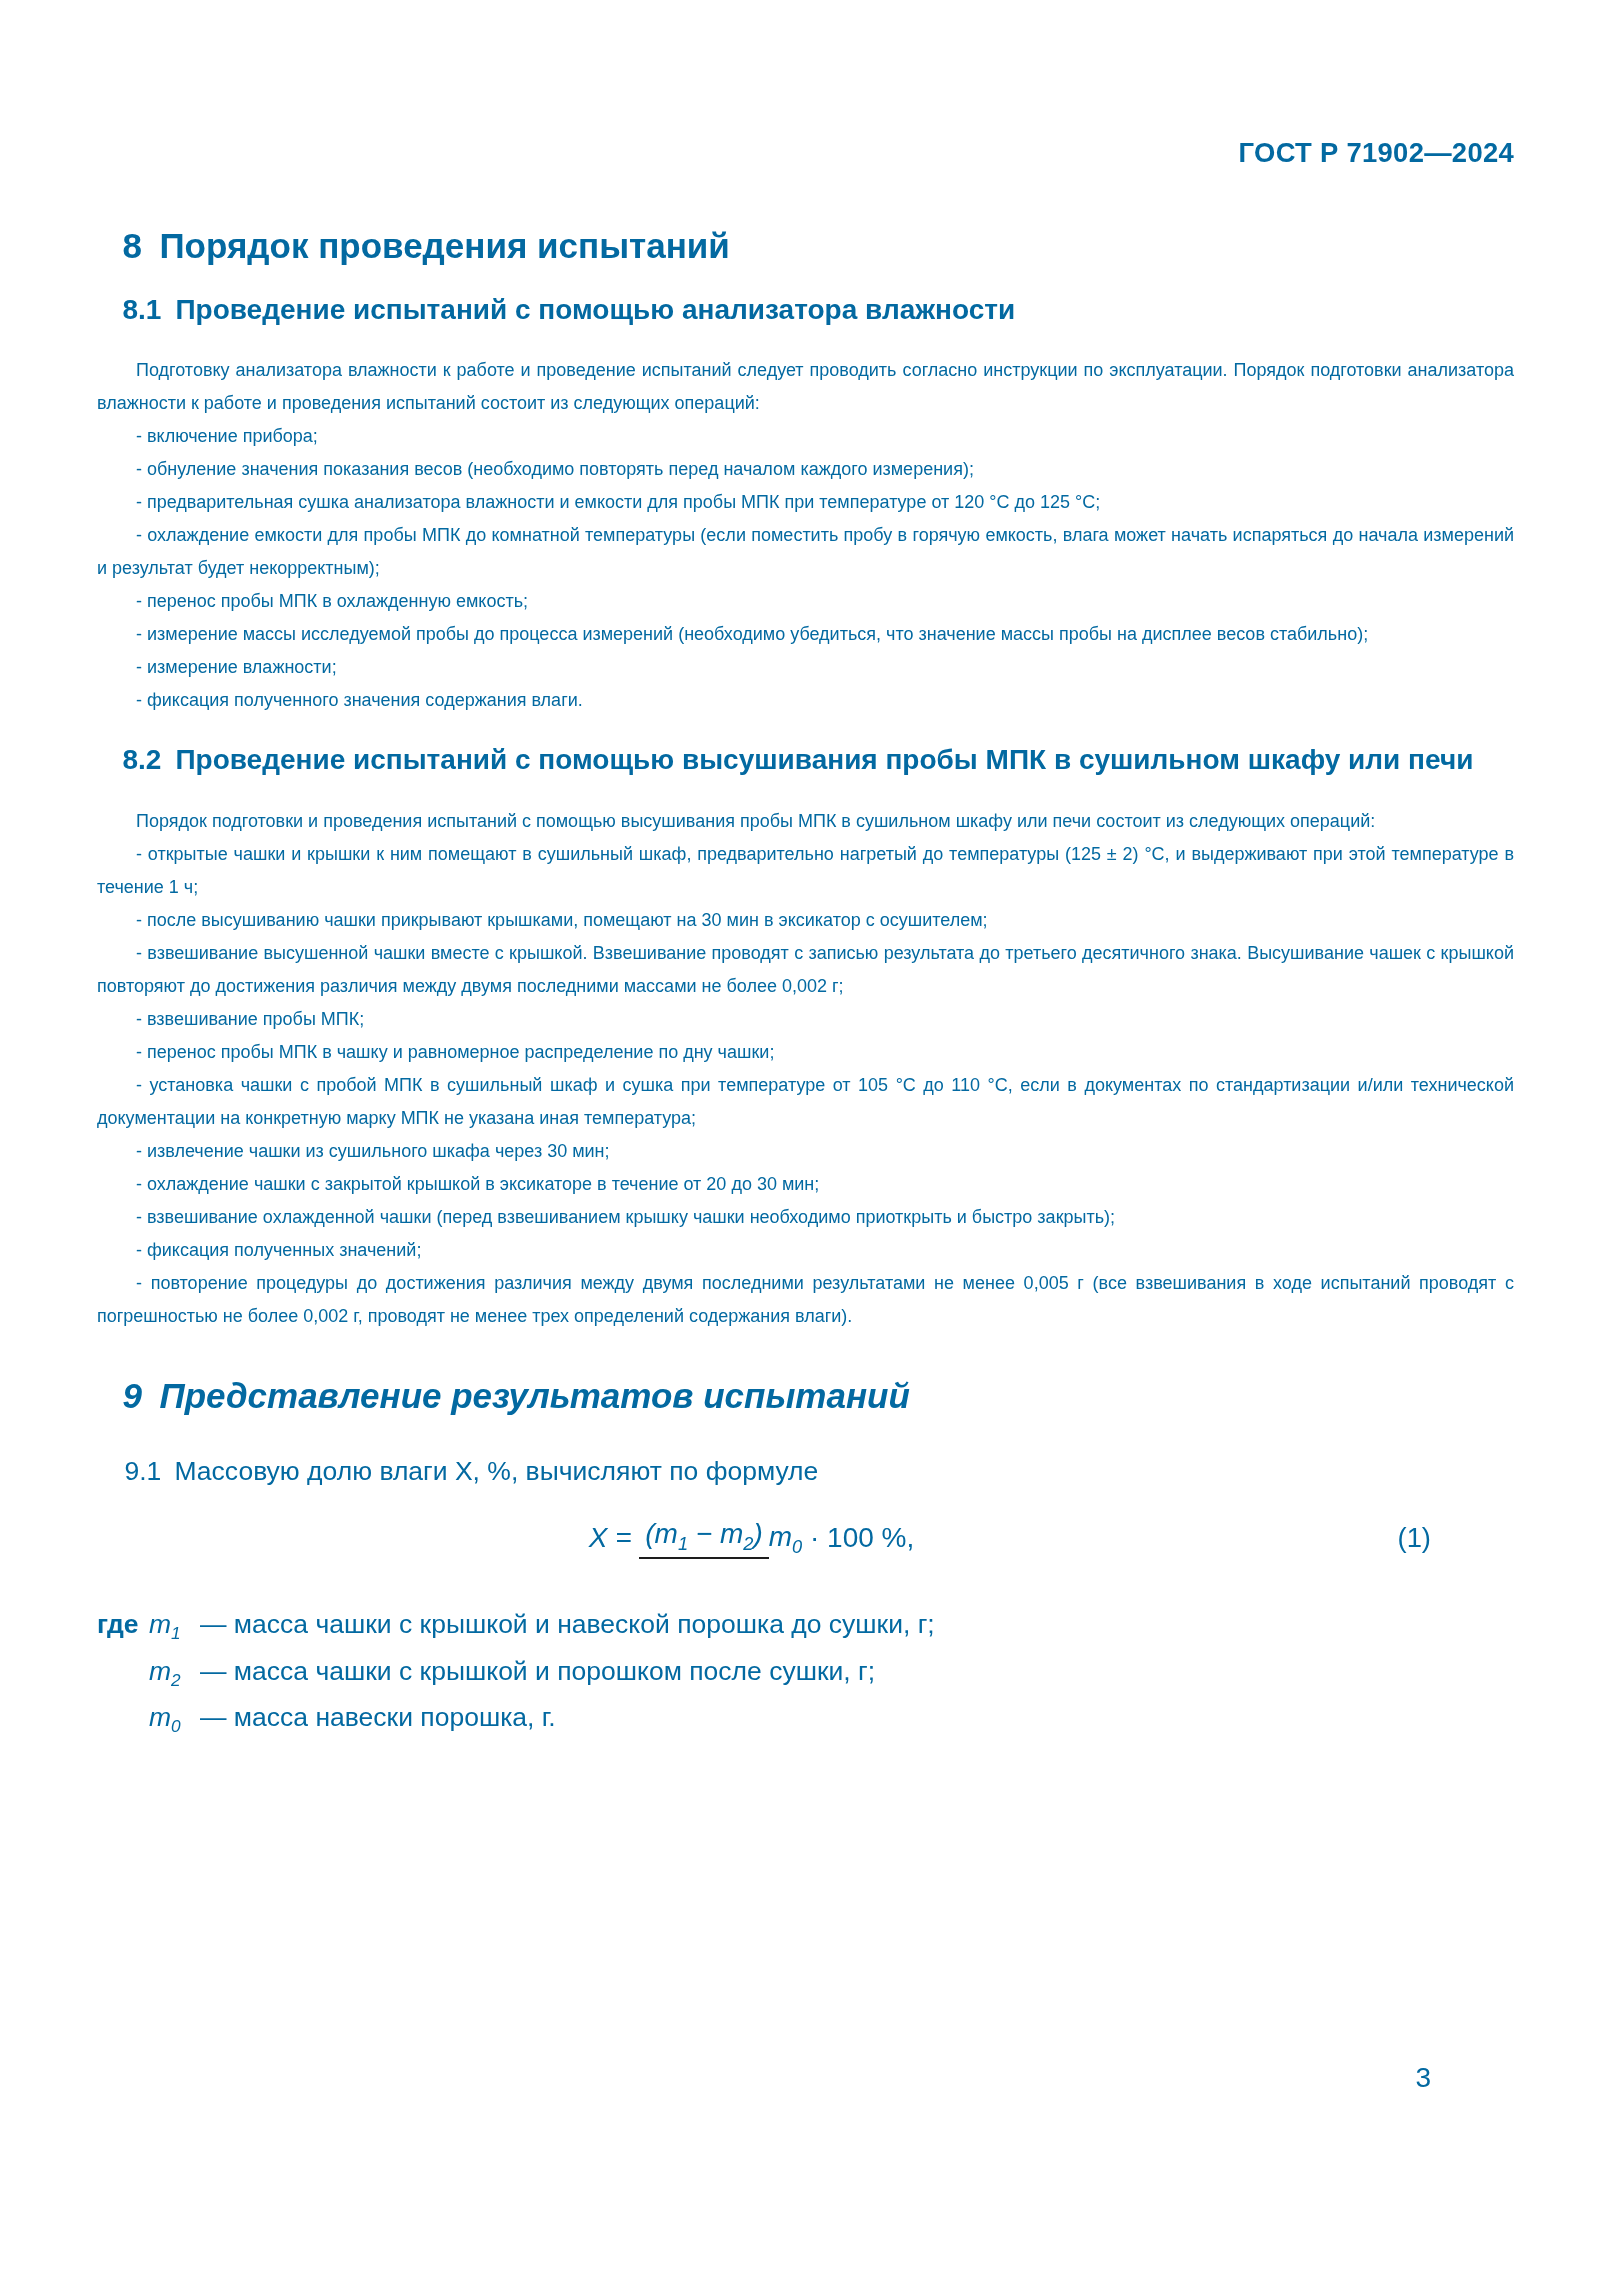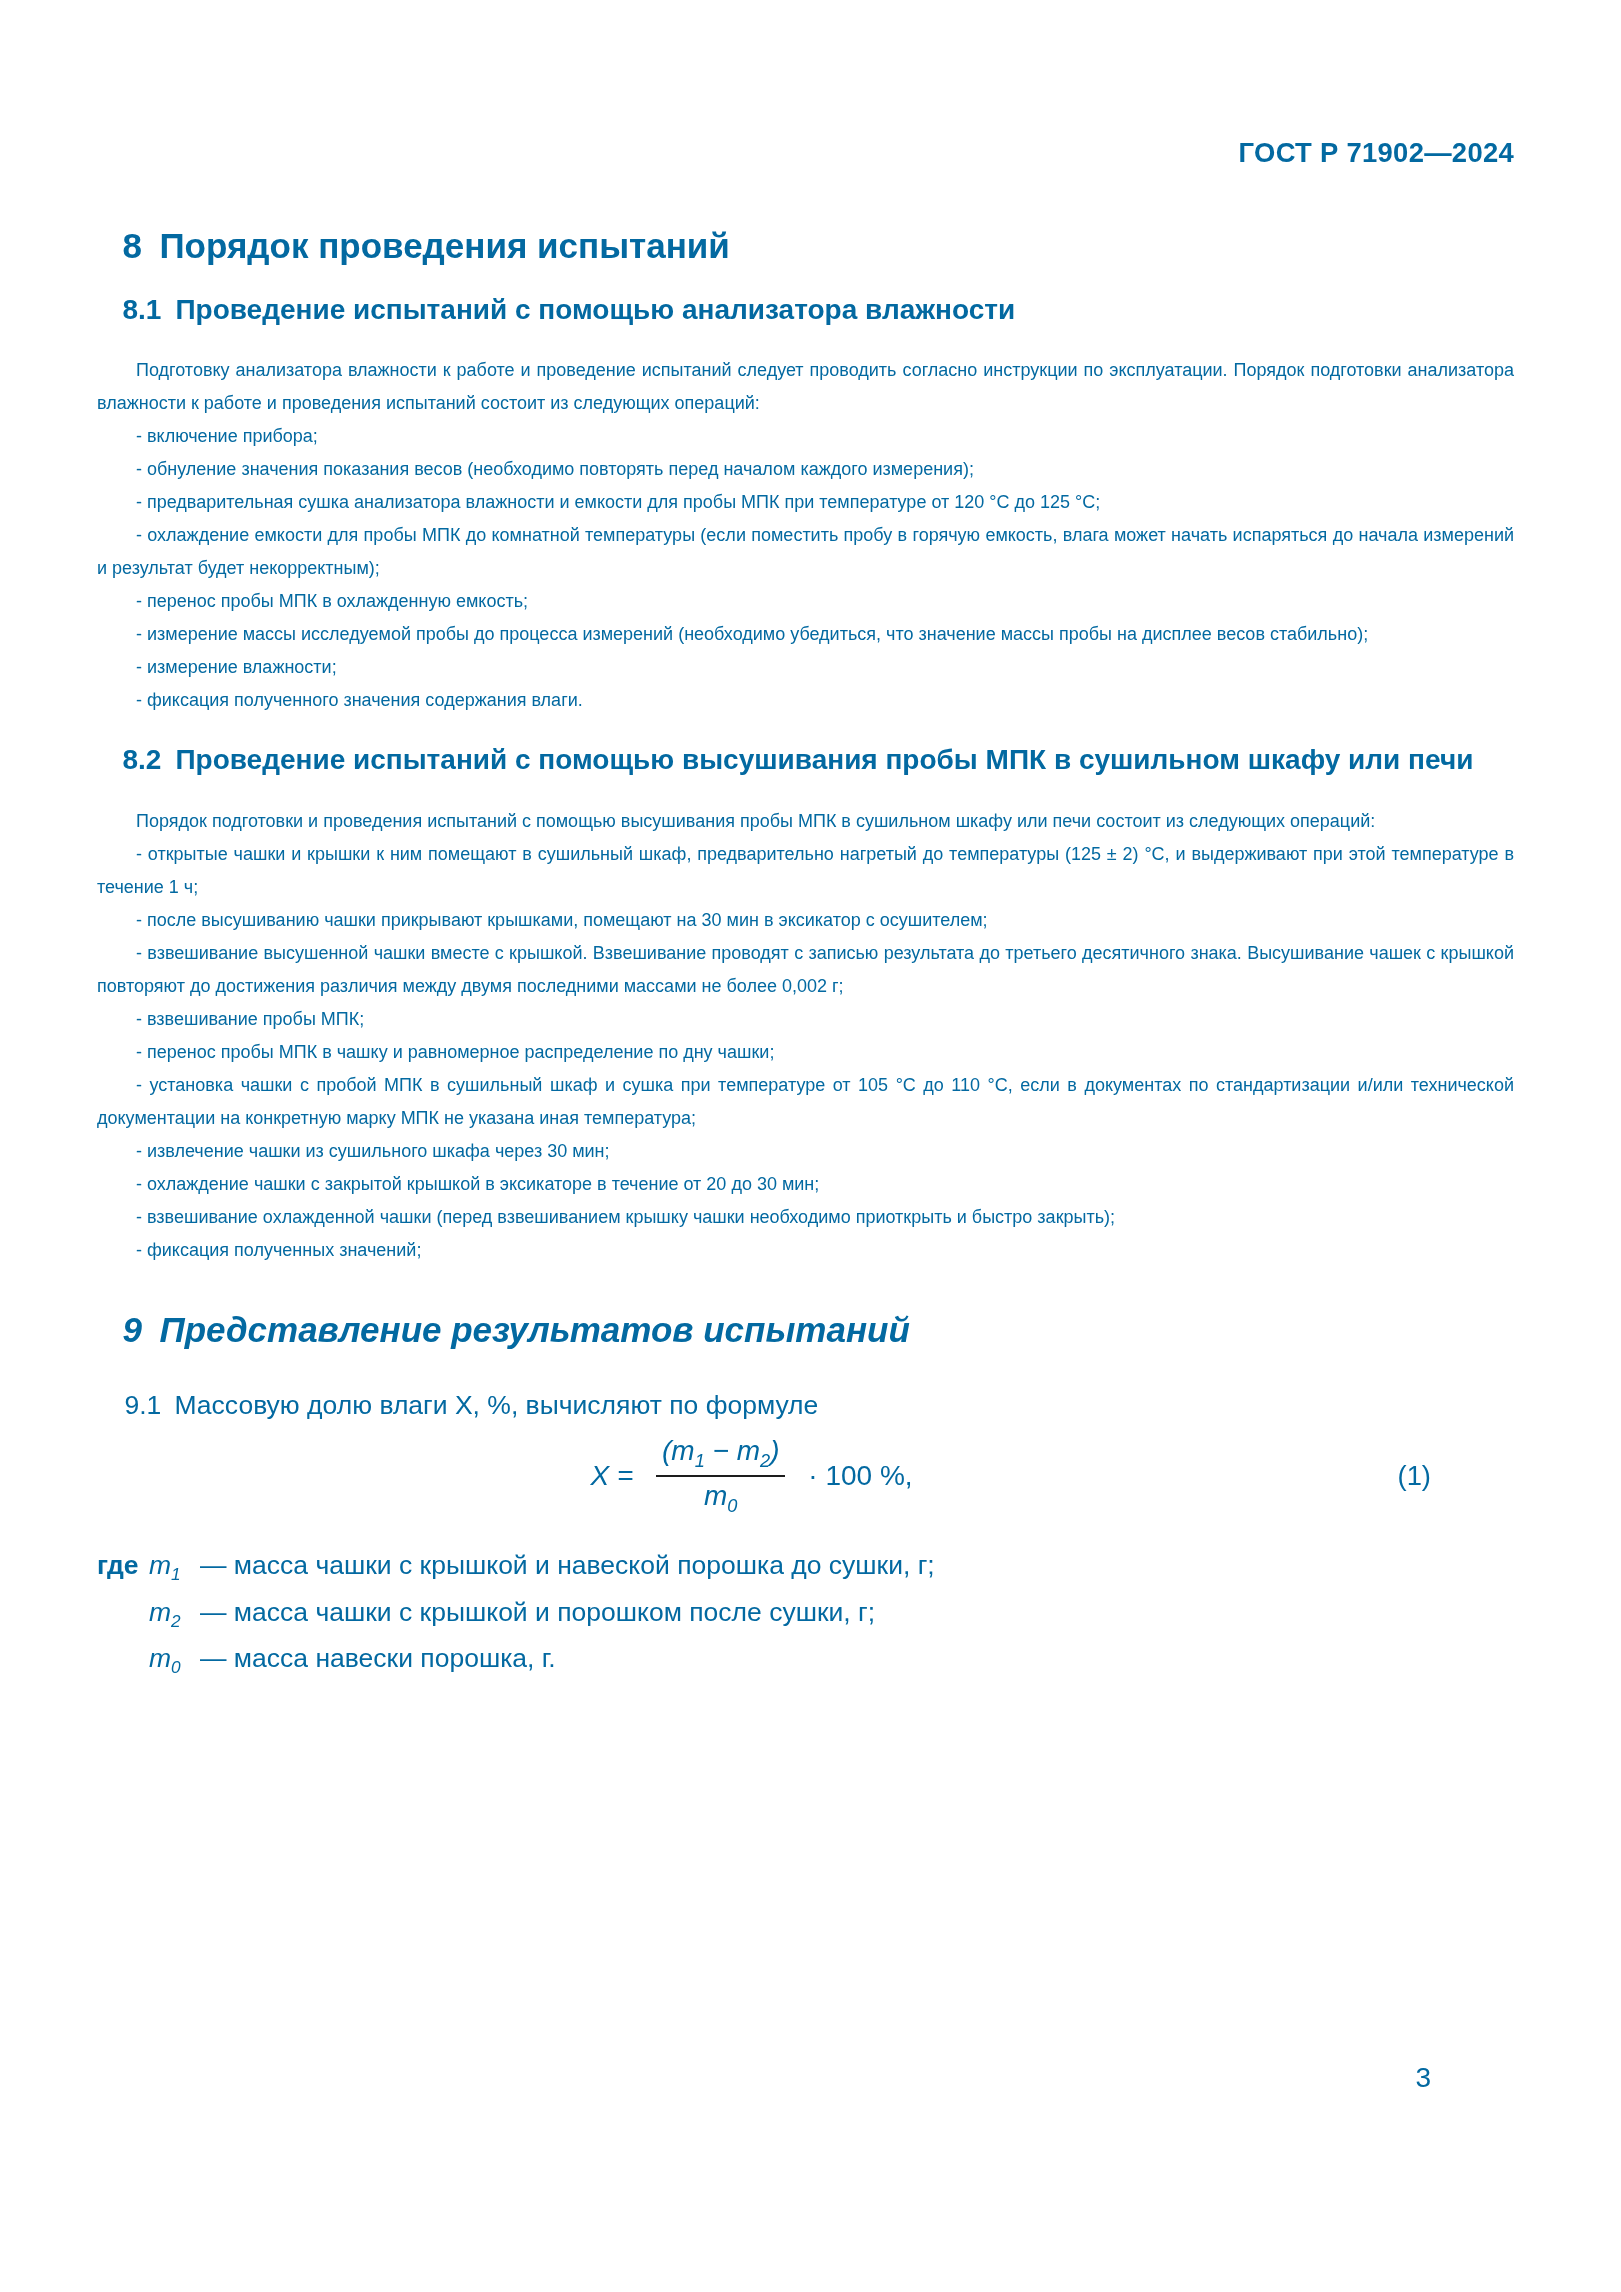--- a/index.html
+++ b/index.html
@@ -52,21 +52,21 @@
     margin-top:13.7px;
     display:flex; justify-content:center; align-items:center;
     min-height:74px;
   }
   .math {
     display:inline-flex; align-items:center;
     font-size:28px; font-style:italic; font-weight:500;
     transform:translateX(-54px);
   }
   .math sub { font-size:0.65em; }
-  .frac { display:inline-flex; flex-direction:column; align-items:center; margin:0 19px; }
+  .frac { display:inline-flex; flex-direction:row; margin:0 4px; }
   .frac .num { padding:0 5.9px 2.9px 5.9px; border-bottom:2.9px solid #1d1d1d; }
   .frac .den { padding-top:2.9px; }
   .mult { font-style:normal; margin-left:3.9px; }
   .lhs { margin-right:3.9px; }
   .eq-number {
     position:absolute; right:83px; top:50%; transform:translateY(-50%);
     font-size:27.4px; font-style:normal;
   }
   
   .where { margin-top:31px; font-size:26.5px; }
@@ -109,20 +109,21 @@
       <p class="body item">- открытые чашки и крышки к ним помещают в сушильный шкаф, предварительно нагретый до температуры (125 ± 2) °С, и выдерживают при этой температуре в течение 1 ч;</p>
       <p class="body item">- после высушиванию чашки прикрывают крышками, помещают на 30 мин в эксикатор с осушителем;</p>
       <p class="body item">- взвешивание высушенной чашки вместе с крышкой. Взвешивание проводят с записью результата до третьего десятичного знака. Высушивание чашек с крышкой повторяют до достижения различия между двумя последними массами не более 0,002 г;</p>
       <p class="body item">- взвешивание пробы МПК;</p>
       <p class="body item">- перенос пробы МПК в чашку и равномерное распределение по дну чашки;</p>
       <p class="body item">- установка чашки с пробой МПК в сушильный шкаф и сушка при температуре от 105 °С до 110 °С, если в документах по стандартизации и/или технической документации на конкретную марку МПК не указана иная температура;</p>
       <p class="body item">- извлечение чашки из сушильного шкафа через 30 мин;</p>
       <p class="body item">- охлаждение чашки с закрытой крышкой в эксикаторе в течение от 20 до 30 мин;</p>
       <p class="body item">- взвешивание охлажденной чашки (перед взвешиванием крышку чашки необходимо приоткрыть и быстро закрыть);</p>
       <p class="body item">- фиксация полученных значений;</p>
+      <p class="body item">- повторение процедуры до достижения различия между двумя последними результатами не менее 0,005 г (все взвешивания в ходе испытаний проводят с погрешностью не более 0,002 г, проводят не менее трех определений содержания влаги).</p>
     </div>
 
     <h1 class="sec sec9">9 Представление результатов испытаний</h1>
     <p class="p91">9.1 Массовую долю влаги X, %, вычисляют по формуле</p>
 
     <div class="formula-row">
       <span class="math">
         <span class="lhs">X =</span>
         <span class="frac">
           <span class="num"><span>(m</span><sub>1</sub><span> − m</span><sub>2</sub><span>)</span></span>

